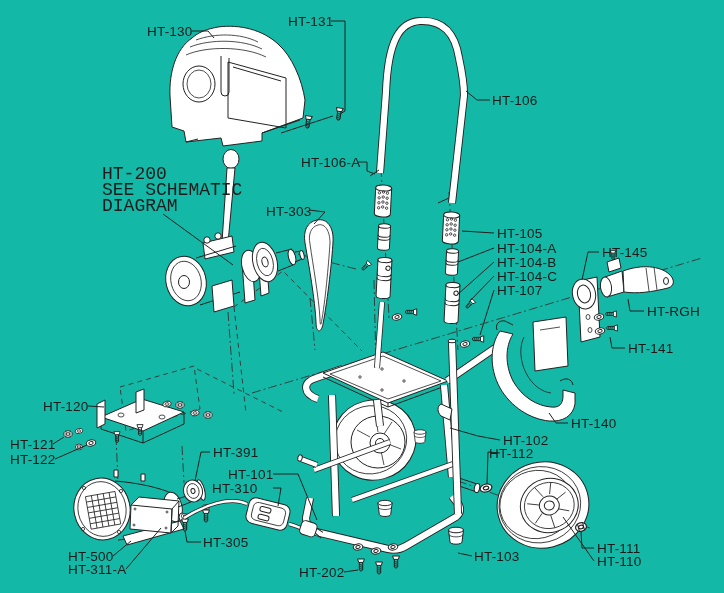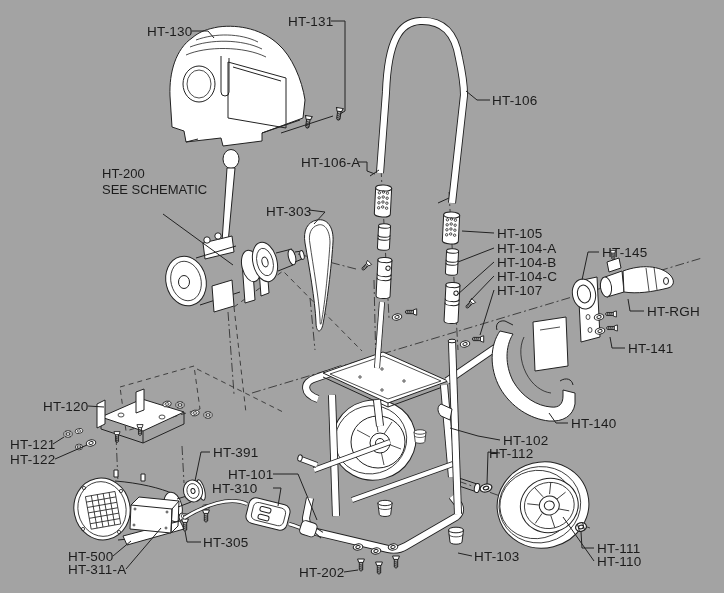--- a/index.html
+++ b/index.html
@@ -1,21 +1,21 @@
 <!DOCTYPE html>
 <html><head>
 <meta charset="utf-8">
 <style>
   html,body{margin:0;padding:0;background:#fff;}
-  #stage{position:relative;width:724px;height:593px;background:#a3a3a3;overflow:hidden;
+  #stage{position:relative;width:724px;height:593px;background:#14b8a6;overflow:hidden;
          font-family:"Liberation Sans","DejaVu Sans",sans-serif;}
   #art{position:absolute;left:0;top:0;}
   .lbl{position:absolute;font-size:13.5px;line-height:15.5px;color:#1c1c1c;white-space:nowrap;
        letter-spacing:0.2px;}
-  .note{position:absolute;font-size:13px;line-height:16px;color:#1c1c1c;white-space:nowrap;}
+  .note{position:absolute;font-size:18px;line-height:16px;color:#1c1c1c;white-space:nowrap;font-family:Liberation Mono, monospace;}
   
   .ln{fill:none;stroke:#222;stroke-width:1;}
   .lnw{fill:#fff;stroke:#222;stroke-width:1;}
   .thin{fill:none;stroke:#222;stroke-width:0.8;}
   .dd{fill:none;stroke:#333;stroke-width:0.9;stroke-dasharray:9 3 2 3;}
   .dsh{fill:none;stroke:#333;stroke-width:0.9;stroke-dasharray:5 4;}
   .tubeB{fill:none;stroke:#222;stroke-width:8;}
   .tubeW{fill:none;stroke:#fff;stroke-width:6.2;}
   .tubeB2{fill:none;stroke:#222;stroke-width:6;}
   .tubeW2{fill:none;stroke:#fff;stroke-width:4.4;}
@@ -388,20 +388,21 @@
   </g>
 </svg>
 
   <div class="lbl" style="left:147px;top:24px">HT-130</div>
   <div class="lbl" style="left:288px;top:14px">HT-131</div>
   <div class="lbl" style="left:492px;top:93px">HT-106</div>
   <div class="lbl" style="left:301px;top:155px">HT-106-A</div>
   <div class="note" style="left:102px;top:166px">
     <div>HT-200</div>
     <div>SEE SCHEMATIC</div>
+    <div>DIAGRAM</div>
   </div>
   <div class="lbl" style="left:266px;top:204px">HT-303</div>
   <div class="lbl" style="left:497px;top:226px">HT-105</div>
   <div class="lbl" style="left:497px;top:241px">HT-104-A</div>
   <div class="lbl" style="left:497px;top:255px">HT-104-B</div>
   <div class="lbl" style="left:497px;top:269px">HT-104-C</div>
   <div class="lbl" style="left:497px;top:283px">HT-107</div>
   <div class="lbl" style="left:602px;top:245px">HT-145</div>
   <div class="lbl" style="left:647px;top:304px">HT-RGH</div>
   <div class="lbl" style="left:628px;top:341px">HT-141</div>

